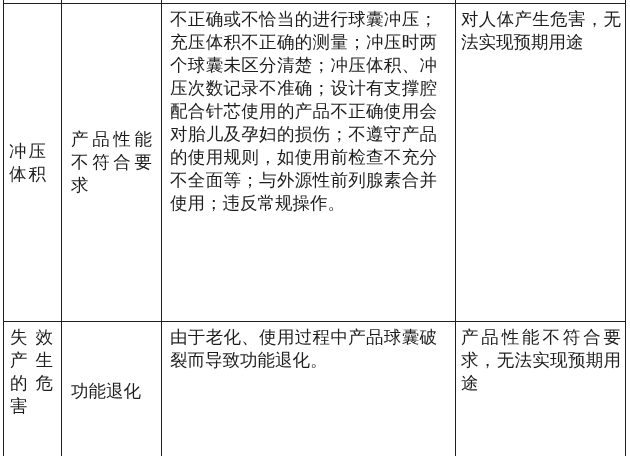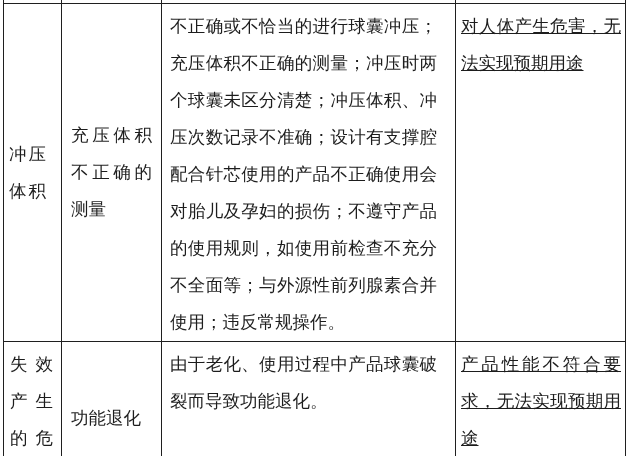--- a/index.html
+++ b/index.html
@@ -24,21 +24,21 @@
     border-collapse: collapse;
     table-layout: fixed;
   }
   col.c1 { width: 58px; }
   col.c2 { width: 100px; }
   col.c3 { width: 294px; }
   col.c4 { width: 170px; }
   td {
     border: 1px solid #1f1f1f;
     font-size: 17.5px;
-    line-height: 37px;
+    line-height: 23px;
     vertical-align: top;
     overflow: hidden;
     word-break: normal;
     line-break: strict;
   }
   tr.stub-top td    { height: 10px; padding: 0; }
   tr.row-main td    { height: 313px; }
   tr.row-second td  { height: 135px; }
 
   td.cell-category-mid {
@@ -63,21 +63,20 @@
     vertical-align: top;
     text-align: justify;
     text-justify: inter-character;
     padding: 4px 18px 0 8px;
   }
   td.cell-effect {
     vertical-align: top;
     text-align: justify;
     text-justify: inter-character;
     padding: 4px 4px 0 5px;
-    text-decoration: underline;
   }
 </style>
 </head>
 <body>
 
 <div class="page">
   <table class="hazard-table">
     <colgroup>
       <col class="c1">
       <col class="c2">
@@ -86,21 +85,21 @@
     </colgroup>
     <tbody>
         <tr class="stub-top">
       <td></td>
       <td></td>
       <td></td>
       <td></td>
     </tr>
     <tr class="row-main">
       <td class="cell-category-mid">冲压体积</td>
-      <td class="cell-cause">充压体积不正确的测量</td>
+      <td class="cell-cause">产品性能不符合要求</td>
       <td class="cell-description">不正确或不恰当的进行球囊冲压；充压体积不正确的测量；冲压时两个球囊未区分清楚；冲压体积、冲压次数记录不准确；设计有支撑腔配合针芯使用的产品不正确使用会对胎儿及孕妇的损伤；不遵守产品的使用规则，如使用前检查不充分不全面等；与外源性前列腺素合并使用；违反常规操作。</td>
       <td class="cell-effect">对人体产生危害，无法实现预期用途</td>
     </tr>
     <tr class="row-second">
       <td class="cell-category-top">失效产生的危害</td>
       <td class="cell-cause">功能退化</td>
       <td class="cell-description">由于老化、使用过程中产品球囊破裂而导致功能退化。</td>
       <td class="cell-effect">产品性能不符合要求，无法实现预期用途</td>
     </tr>
 

